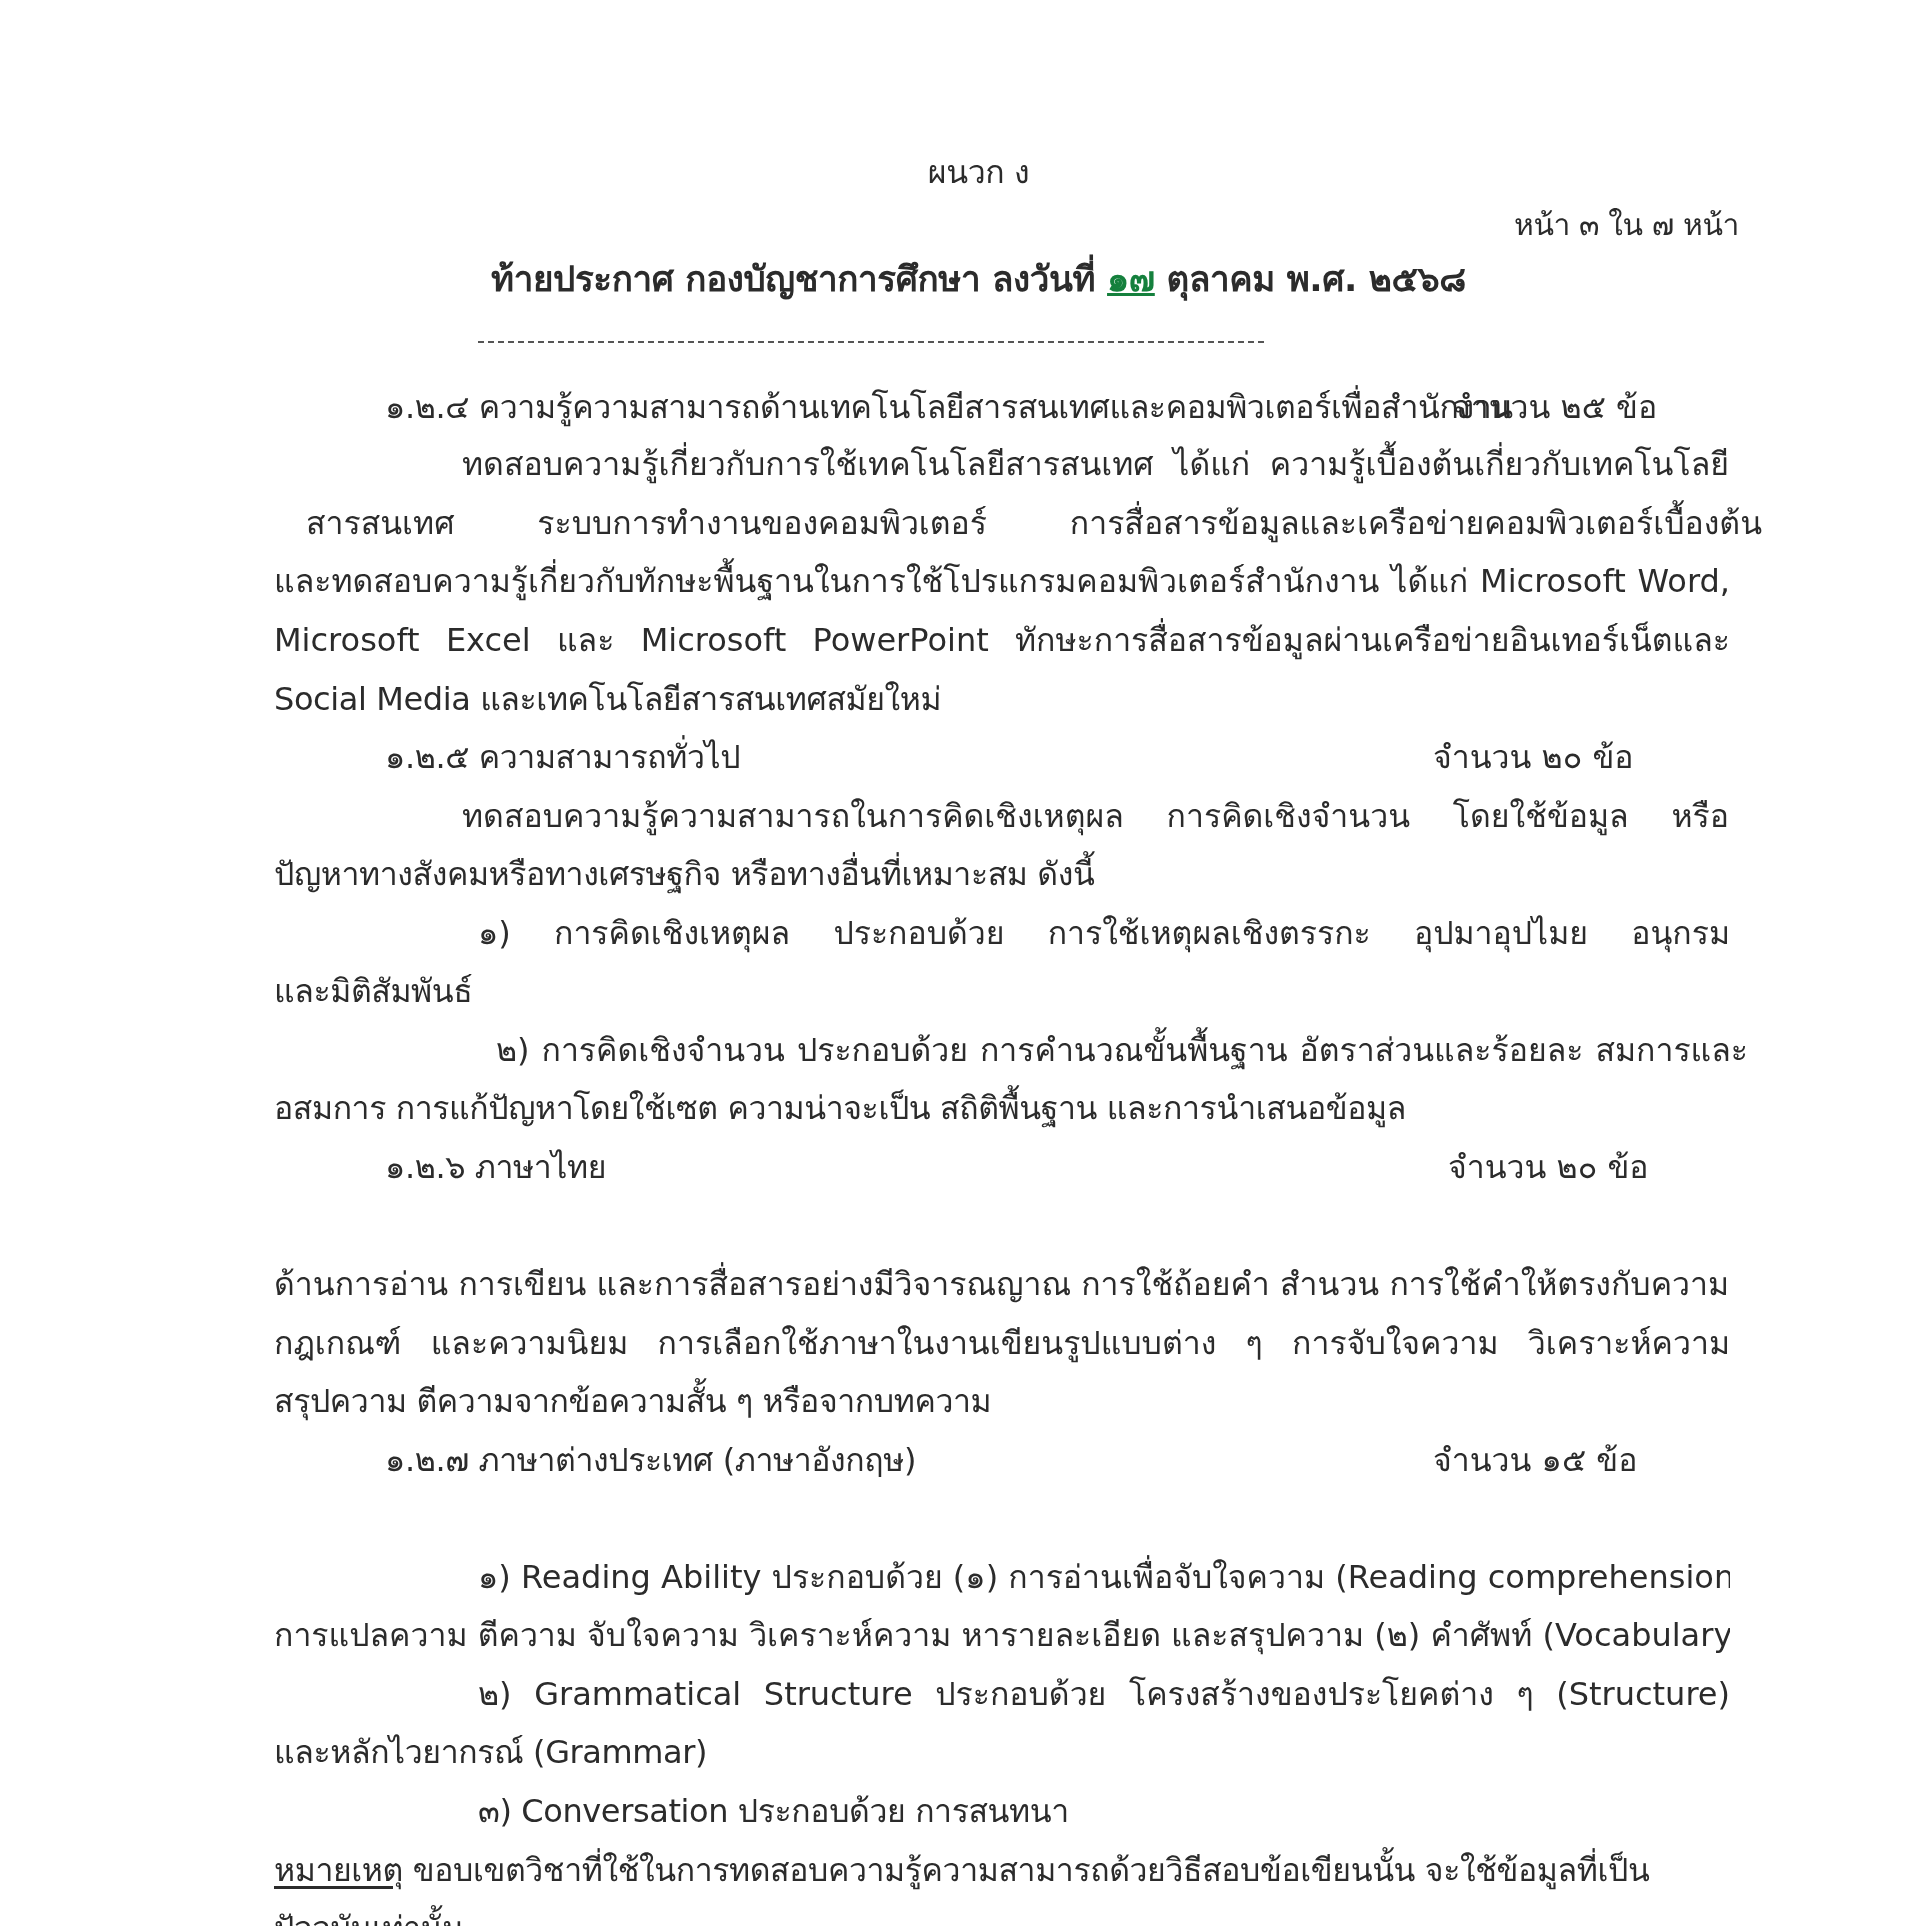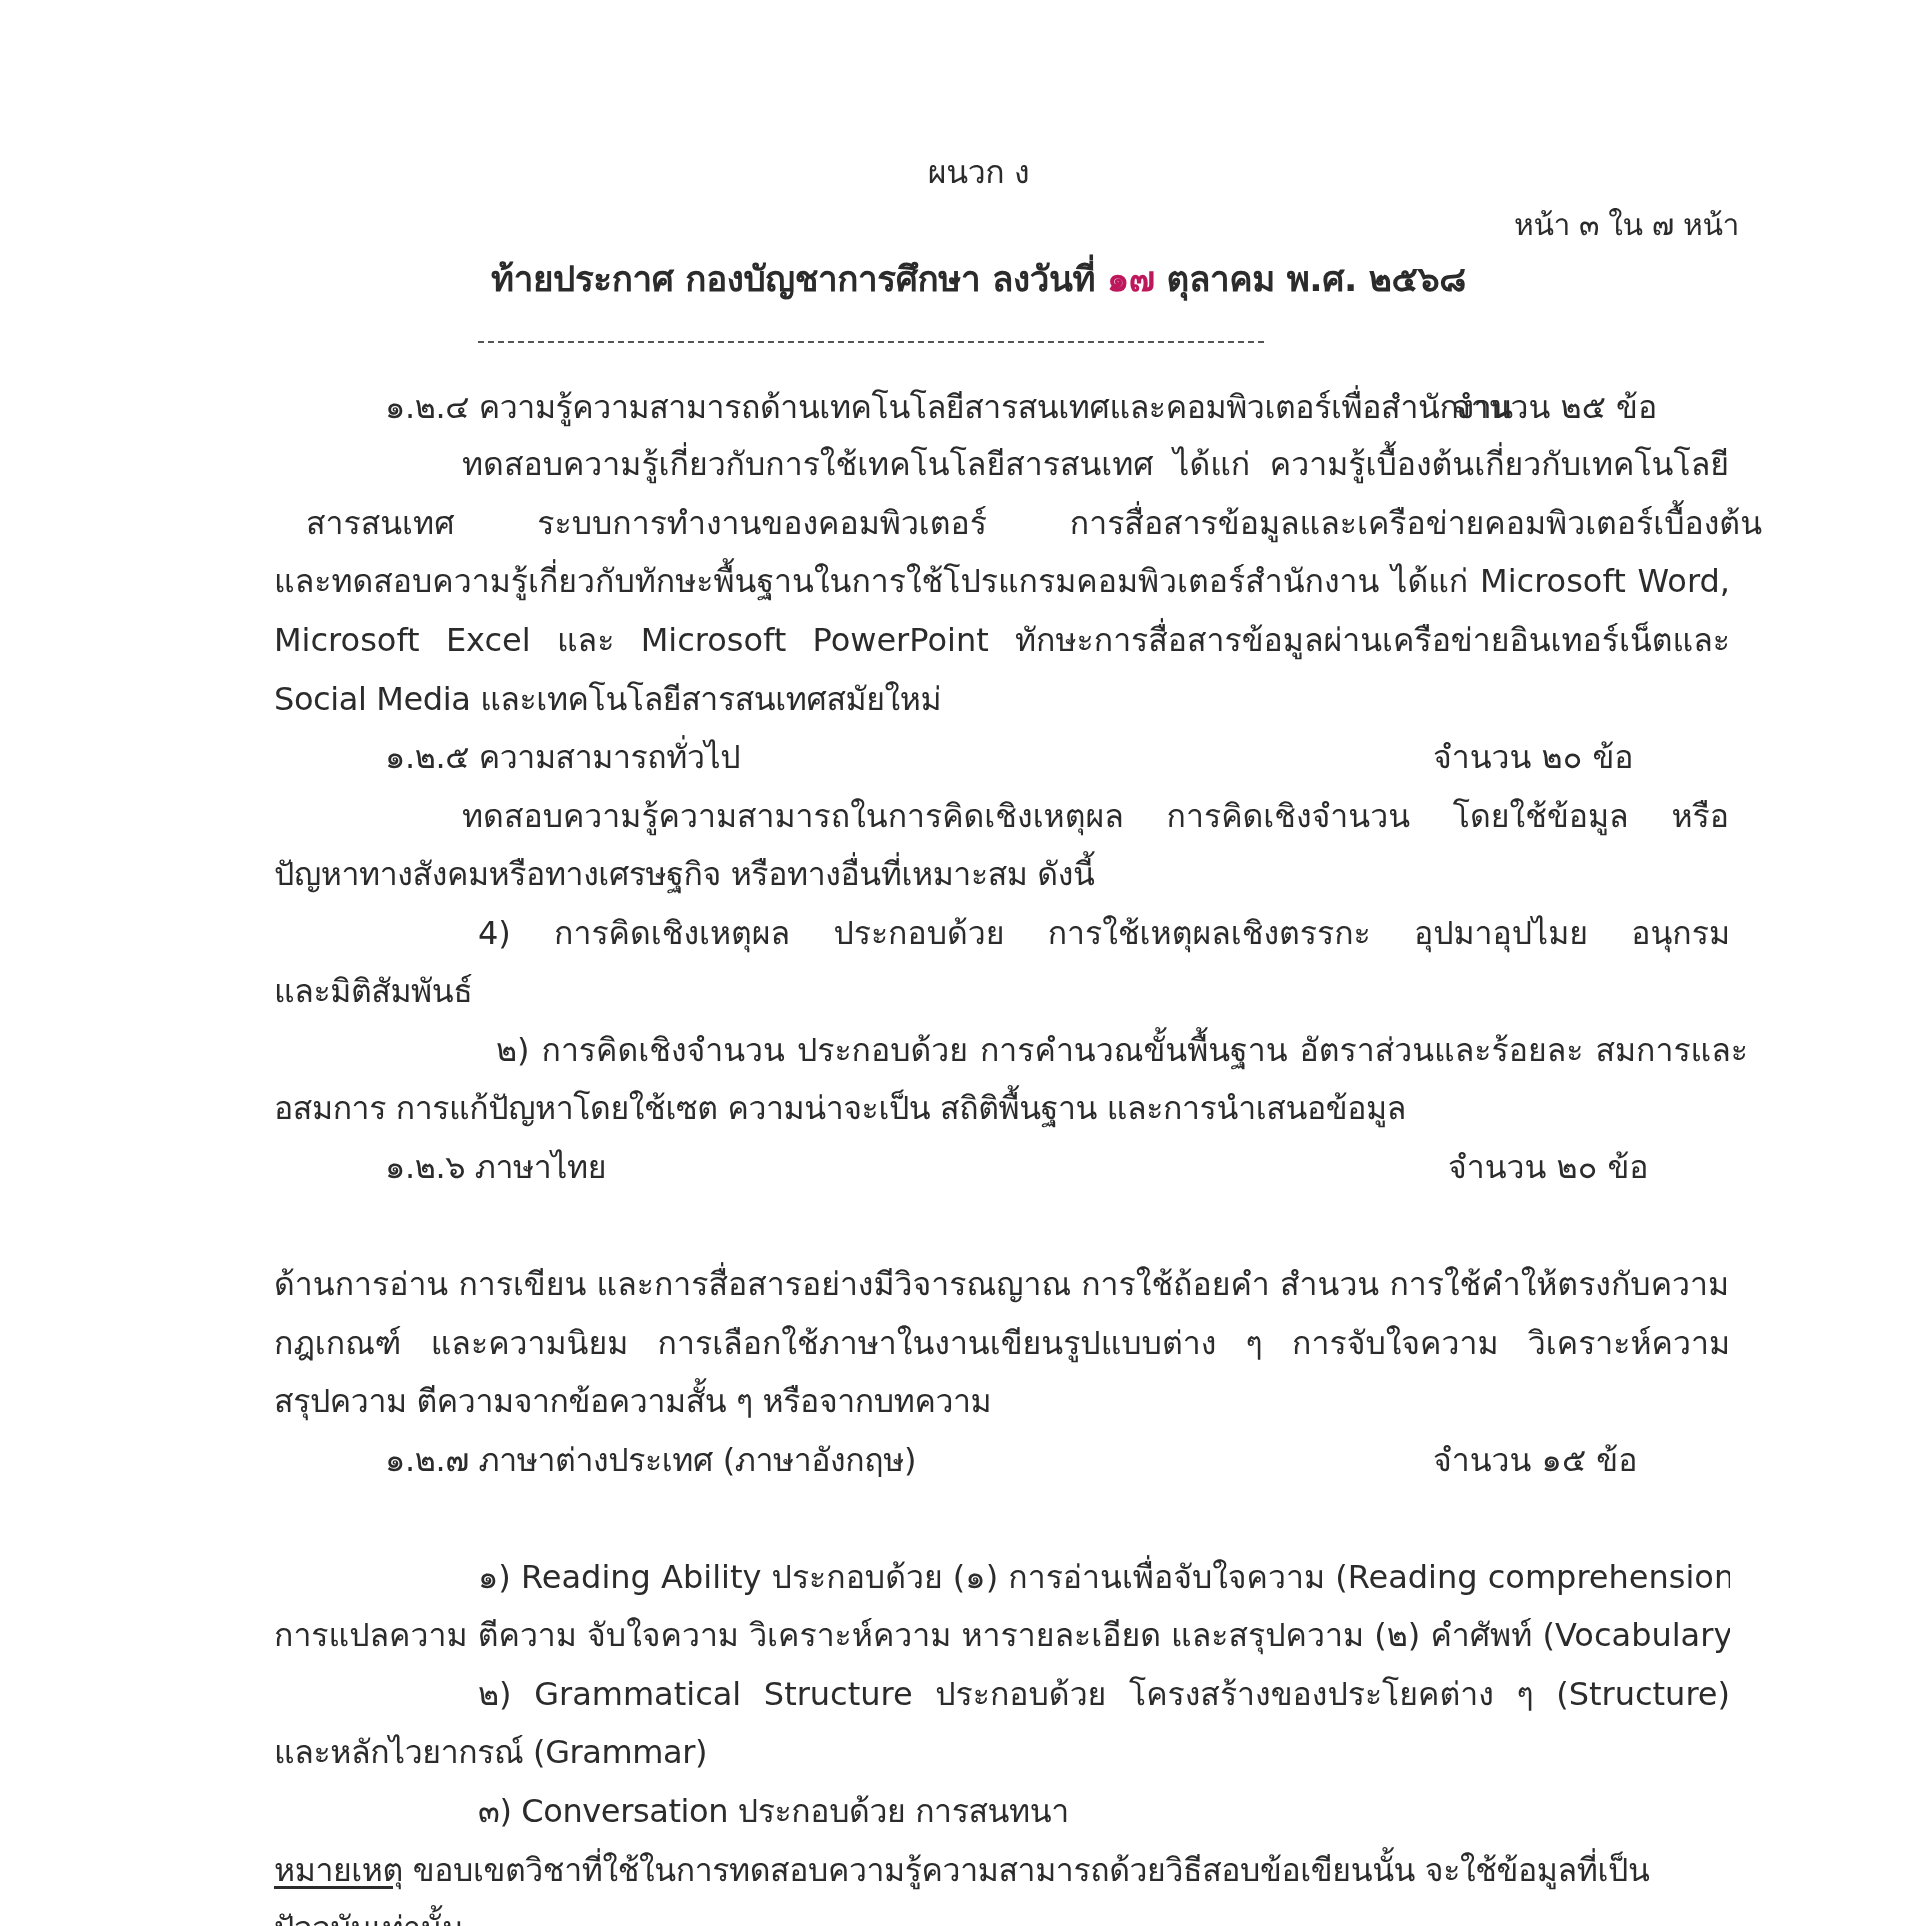--- a/index.html
+++ b/index.html
@@ -20,21 +20,21 @@
   .txt {
     position: absolute;
     font-size: 32px;
     line-height: 58px;
     white-space: nowrap;
     letter-spacing: -0.4px;
   }
   .center { left: 0; width: 1909px; text-align: center; margin-left: 24px; }
   .title { font-size: 32px; }
   .header-title { font-size: 35px; font-weight: bold; }
-  .date-blue { color: #be185d; }
+  .date-blue { color: #15803d; text-decoration: underline; }
   .pagenum { font-size: 30px; }
   .dashed {
     position: absolute;
     left: 478px; top: 341px;
     width: 786px; height: 0;
     border-top: 2.3px dashed #555;
   }
   .underline { text-decoration: underline; text-underline-offset: 5.4px; }
   .justify {
     position: absolute;
@@ -66,21 +66,21 @@
   <div class="justify" style="top:435px; left:462px; width:1267px;">ทดสอบความรู้เกี่ยวกับการใช้เทคโนโลยีสารสนเทศ ได้แก่ ความรู้เบื้องต้นเกี่ยวกับเทคโนโลยี</div>
   <div class="justify" style="top:494px; left:274px; width:1456px;margin-left:32px;">สารสนเทศ ระบบการทำงานของคอมพิวเตอร์ การสื่อสารข้อมูลและเครือข่ายคอมพิวเตอร์เบื้องต้น</div>
   <div class="justify" style="top:552px; left:274px; width:1456px;">และทดสอบความรู้เกี่ยวกับทักษะพื้นฐานในการใช้โปรแกรมคอมพิวเตอร์สำนักงาน ได้แก่ Microsoft Word,</div>
   <div class="justify" style="top:611px; left:274px; width:1456px;">Microsoft Excel และ Microsoft PowerPoint ทักษะการสื่อสารข้อมูลผ่านเครือข่ายอินเทอร์เน็ตและ</div>
   <div class="txt" style="top:670px; left:274px;">Social Media และเทคโนโลยีสารสนเทศสมัยใหม่</div>
 
   <div class="txt" style="top:728px; left:385px;">๑.๒.๕ ความสามารถทั่วไป</div>
   <div class="count" style="top:728px; left:1433px;">จำนวน  ๒๐  ข้อ</div>
   <div class="justify" style="top:787px; left:462px; width:1267px;">ทดสอบความรู้ความสามารถในการคิดเชิงเหตุผล การคิดเชิงจำนวน โดยใช้ข้อมูล หรือ</div>
   <div class="txt" style="top:845px; left:274px;">ปัญหาทางสังคมหรือทางเศรษฐกิจ หรือทางอื่นที่เหมาะสม ดังนี้</div>
-  <div class="justify" style="top:904px; left:478px; width:1252px;">4) การคิดเชิงเหตุผล ประกอบด้วย การใช้เหตุผลเชิงตรรกะ อุปมาอุปไมย อนุกรม</div>
+  <div class="justify" style="top:904px; left:478px; width:1252px;">๑) การคิดเชิงเหตุผล ประกอบด้วย การใช้เหตุผลเชิงตรรกะ อุปมาอุปไมย อนุกรม</div>
   <div class="txt" style="top:962px; left:274px;">และมิติสัมพันธ์</div>
   <div class="justify" style="top:1021px; left:486px; width:1252px;margin-left:10px;">๒) การคิดเชิงจำนวน ประกอบด้วย การคำนวณขั้นพื้นฐาน อัตราส่วนและร้อยละ สมการและ</div>
   <div class="txt" style="top:1079px; left:274px;">อสมการ การแก้ปัญหาโดยใช้เซต ความน่าจะเป็น สถิติพื้นฐาน และการนำเสนอข้อมูล</div>
 
   <div class="txt" style="top:1138px; left:385px;">๑.๒.๖ ภาษาไทย</div>
   <div class="count" style="top:1138px; left:1448px;">จำนวน  ๒๐   ข้อ</div>
   <div class="justify" style="top:1255px; left:274px; width:1456px;">ด้านการอ่าน การเขียน และการสื่อสารอย่างมีวิจารณญาณ การใช้ถ้อยคำ สำนวน การใช้คำให้ตรงกับความหมาย</div>
   <div class="justify" style="top:1314px; left:274px; width:1456px;">กฎเกณฑ์ และความนิยม การเลือกใช้ภาษาในงานเขียนรูปแบบต่าง ๆ การจับใจความ วิเคราะห์ความ</div>
   <div class="txt" style="top:1372px; left:274px;text-align:center;">สรุปความ ตีความจากข้อความสั้น ๆ หรือจากบทความ</div>
 

